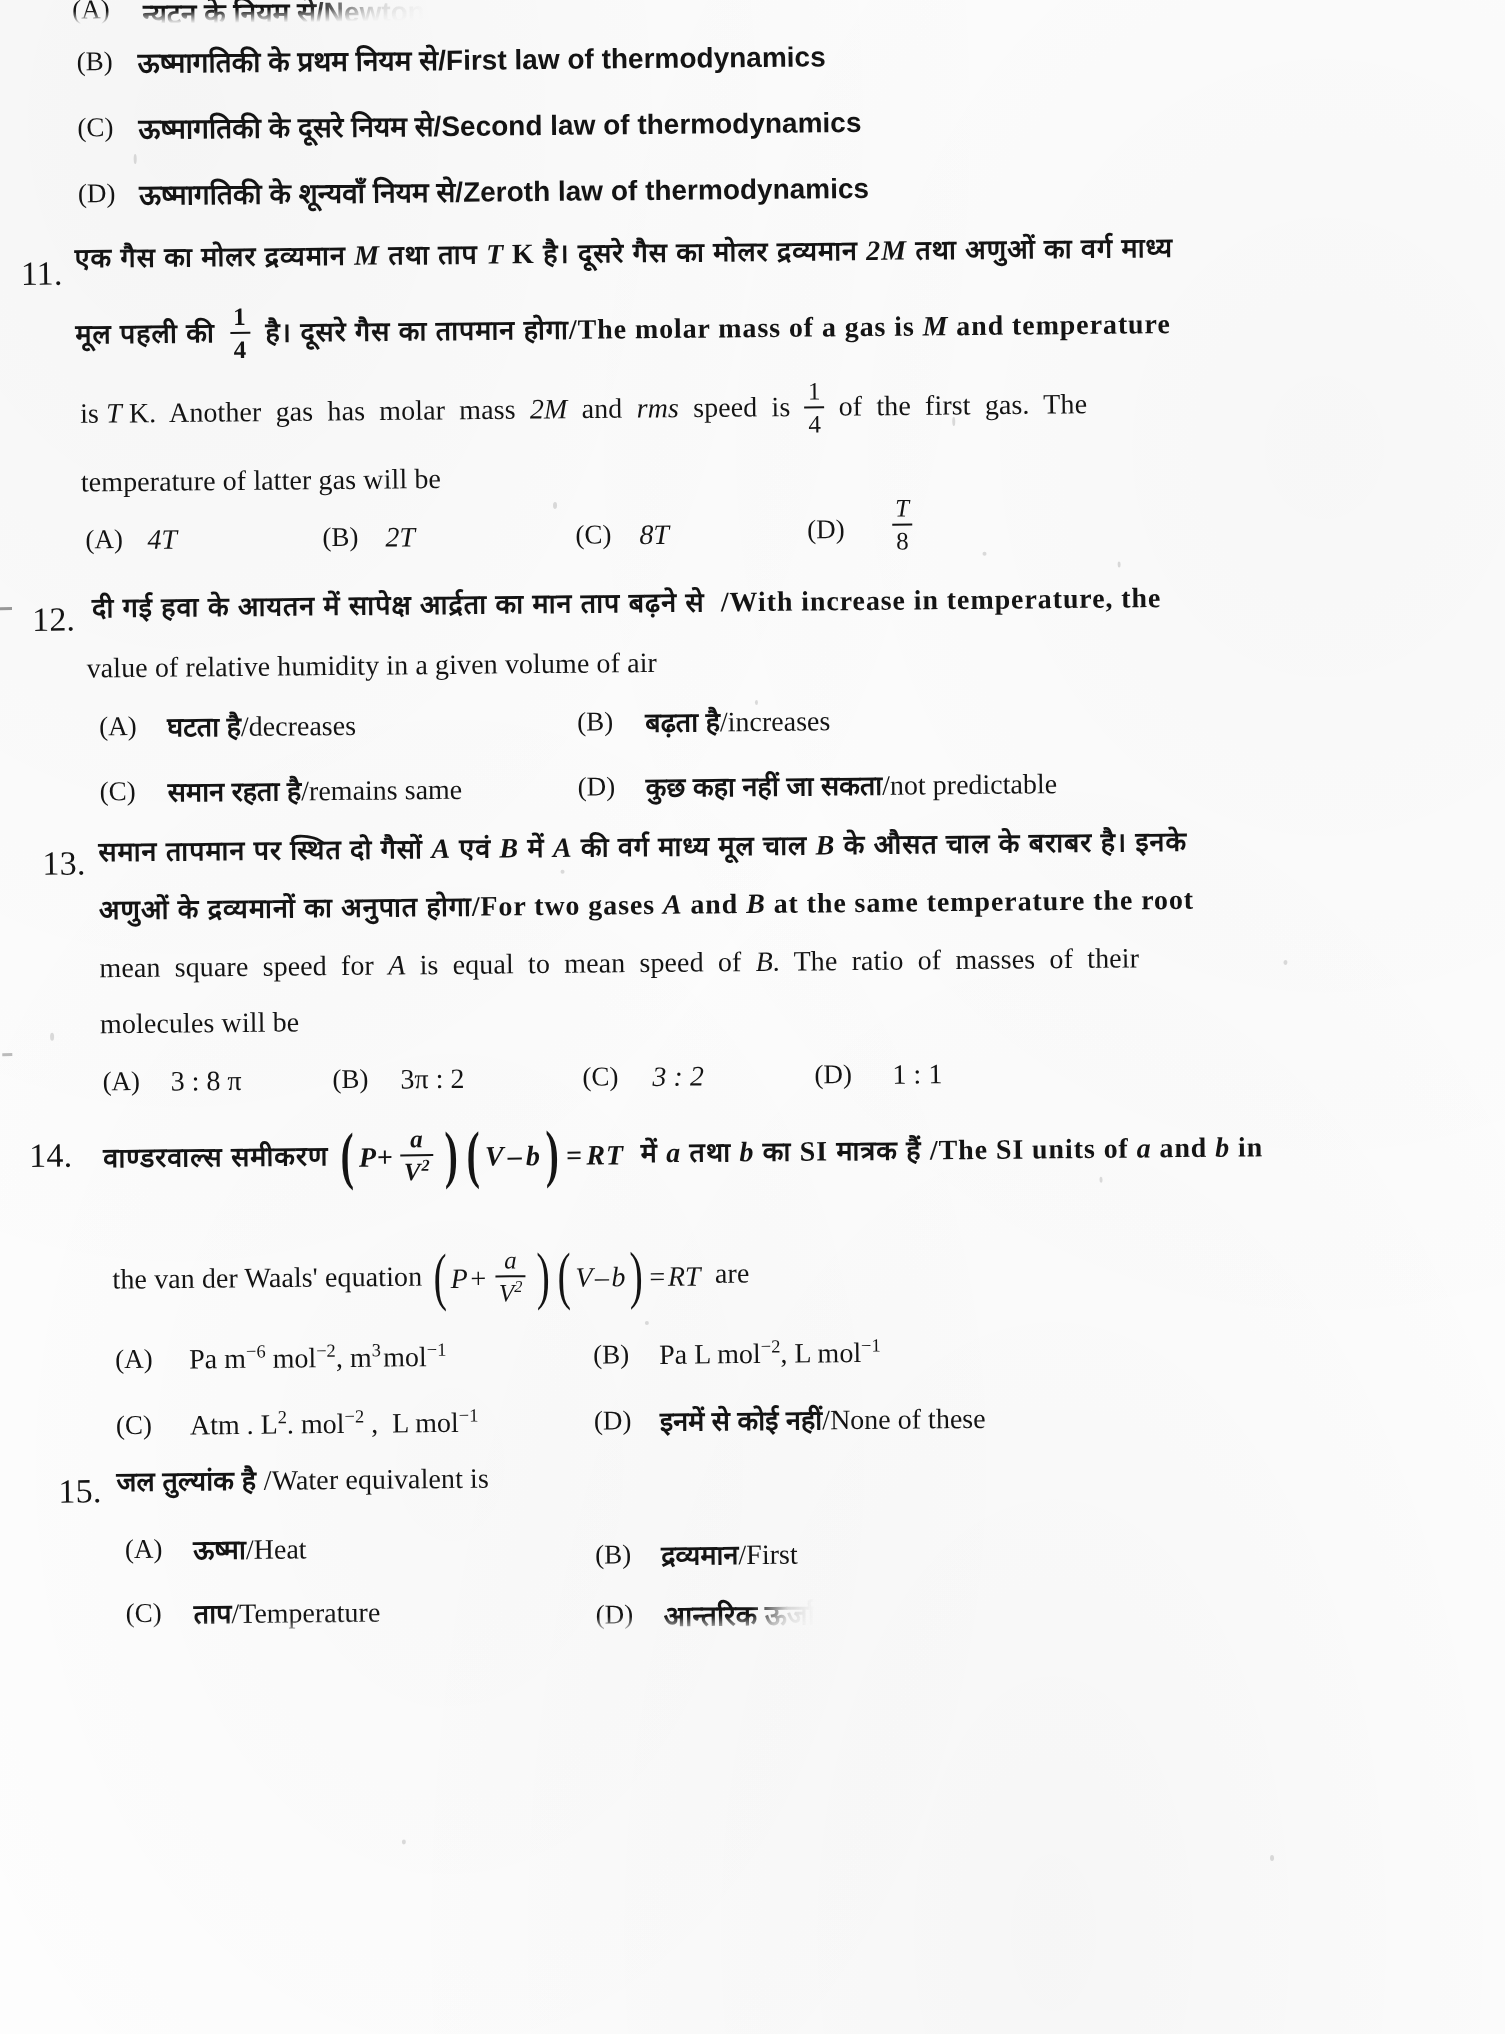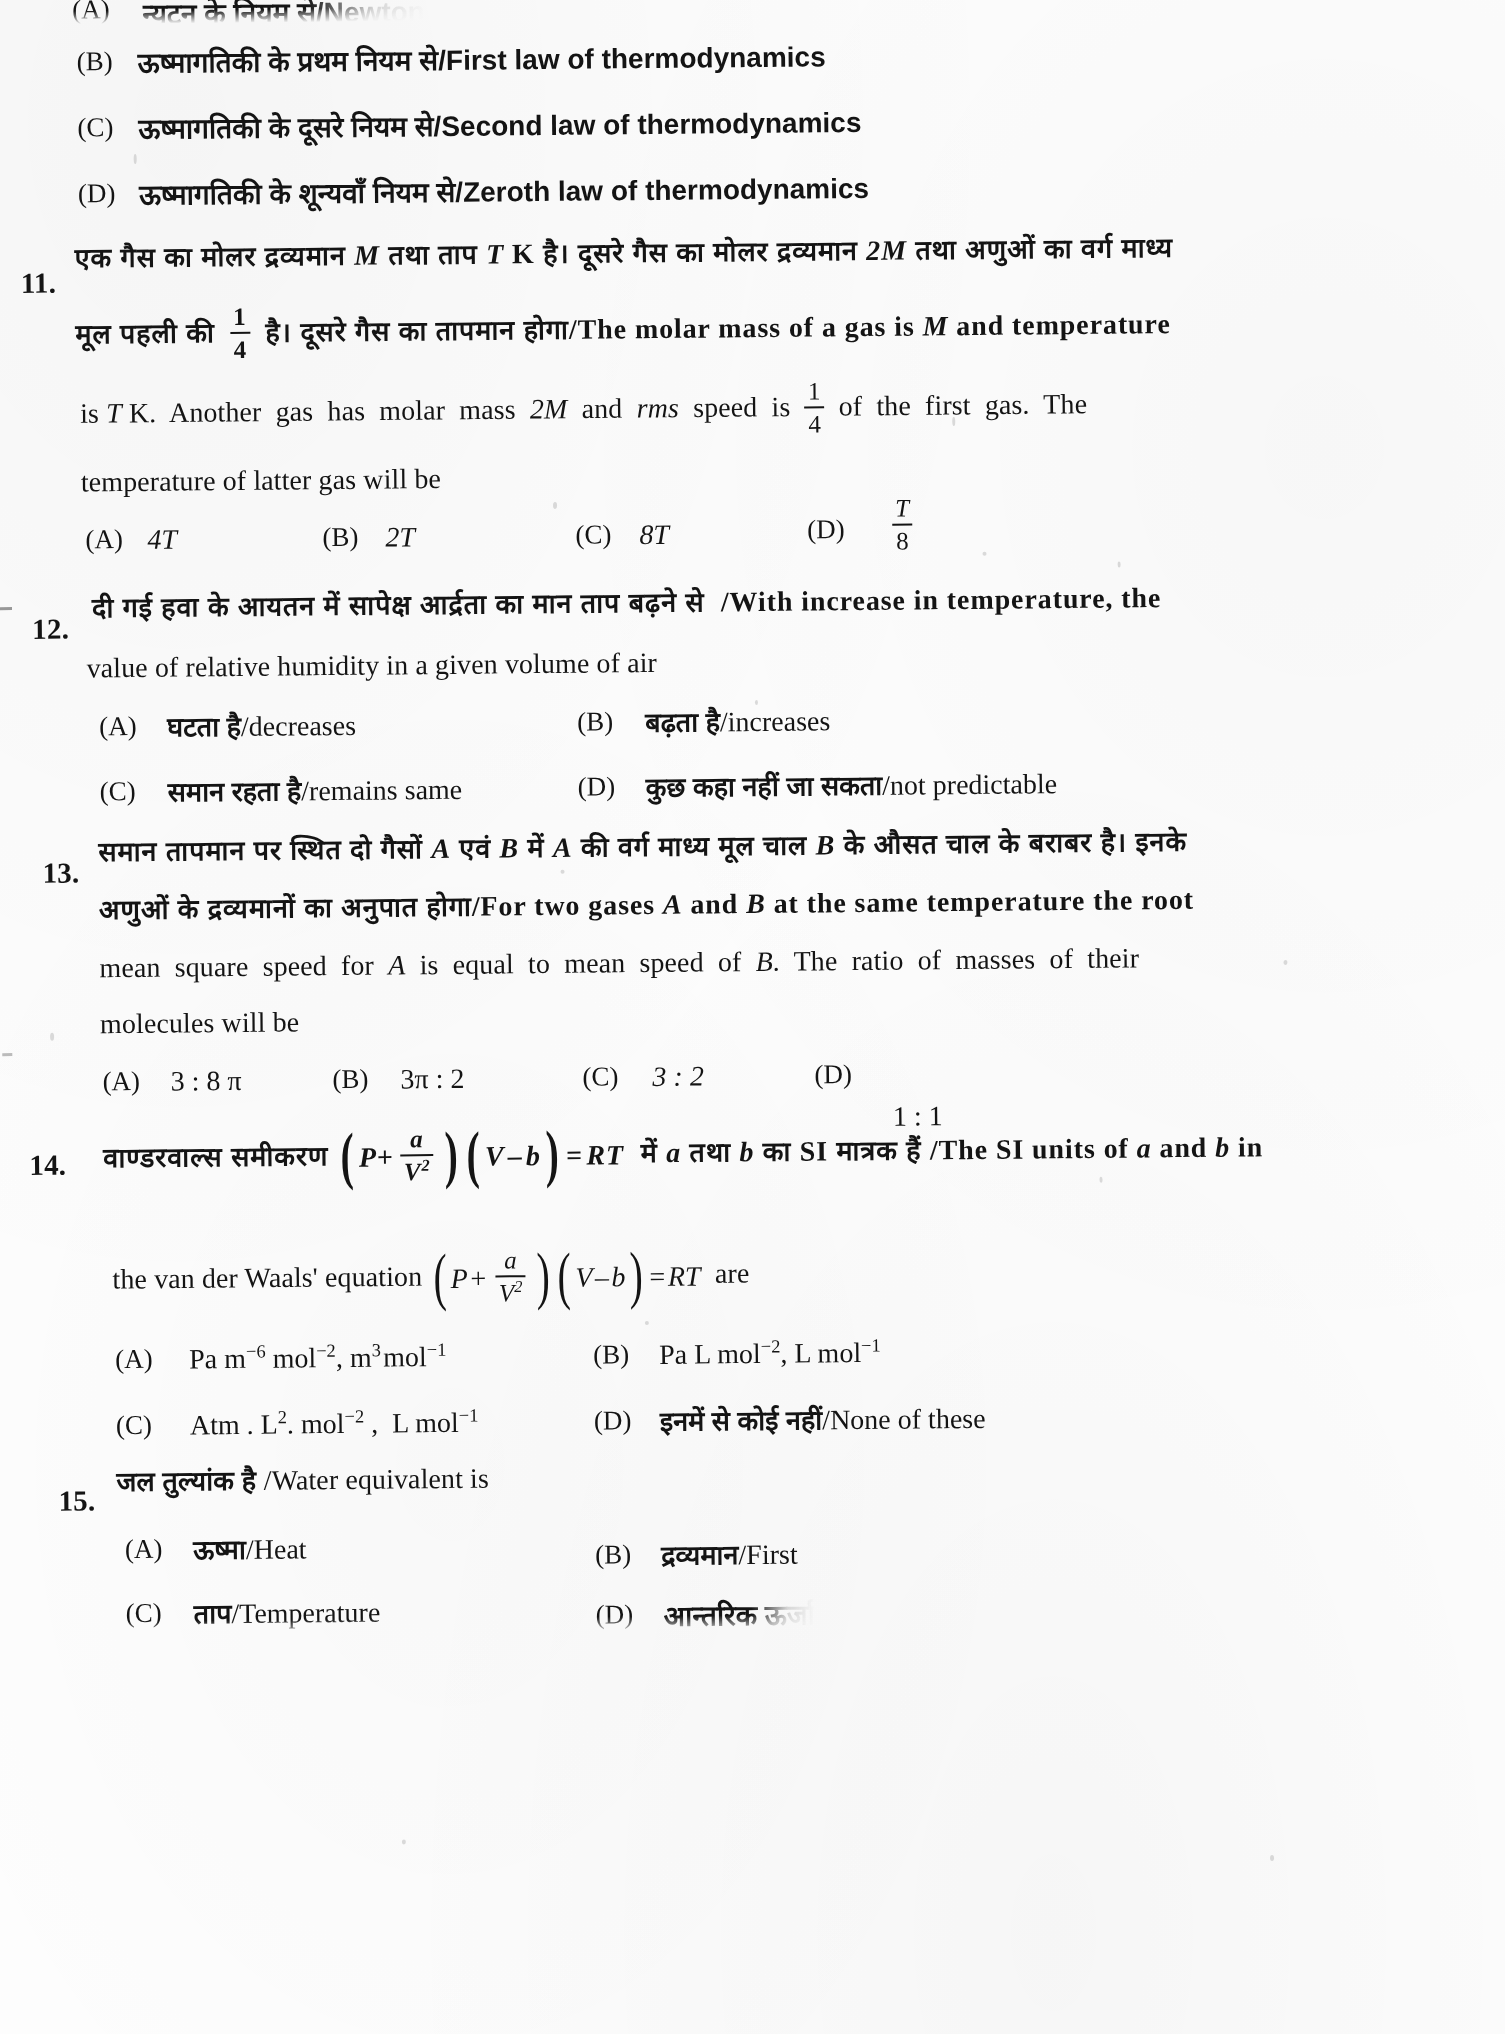--- a/index.html
+++ b/index.html
@@ -29,24 +29,23 @@
     position: absolute;
     inset: 0;
     transform: rotate(-0.55deg);
     transform-origin: 50% 40%;
   }
 
   .qblock { position: absolute; }
 
   .qnum {
     position: absolute;
-    font-size: 29px;
-    font-weight: 700;
+    font-size: 34px;
+    font-weight: 400;
     letter-spacing: 0.2px;
-    margin-top: 12px;
   }
 
   .line {
     position: absolute;
     white-space: nowrap;
     font-size: 28px;
     line-height: 1.0;
     letter-spacing: 0.1px;
   }
   .line.wide { letter-spacing: 0.9px; }
@@ -248,21 +247,21 @@
     <span class="optlabel" style="left:100px; top:1060px;">(A)</span>
     <span class="opttext en" style="left:168px; top:1060px;font-family:Liberation Serif, serif;">3 : 8 π</span>
 
     <span class="optlabel" style="left:330px; top:1060px;">(B)</span>
     <span class="opttext en" style="left:398px; top:1060px;">3π : 2</span>
 
     <span class="optlabel" style="left:580px; top:1060px;">(C)</span>
     <span class="opttext en" style="left:650px; top:1060px;font-style:italic;">3 : 2</span>
 
     <span class="optlabel" style="left:812px; top:1060px;">(D)</span>
-    <span class="opttext en" style="left:890px; top:1060px;margin-top:42px;">1 : 1</span>
+    <span class="opttext en" style="left:890px; top:1060px;">1 : 1</span>
   </div>
 
   <div class="qblock">
     <span class="qnum" style="left:26px; top:1130px;">14.</span>
 
     <div class="line hi wide" style="left:100px; top:1124px;">
       वाण्डरवाल्स समीकरण
       <span class="eqn en">
         <span class="paren">(</span>
         <span class="it">P</span>+<span class="frac">

